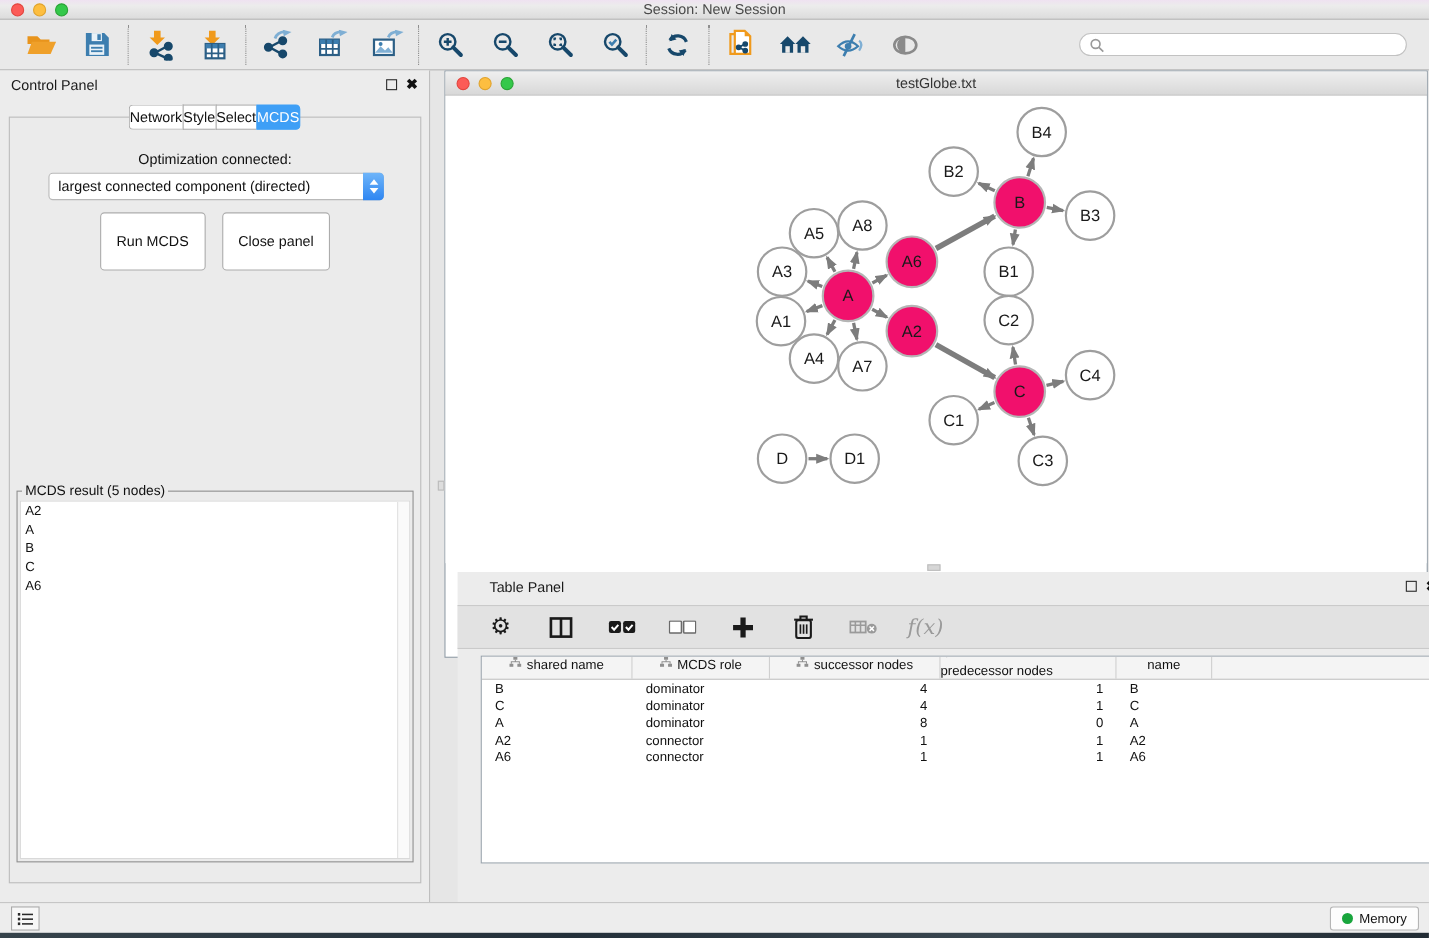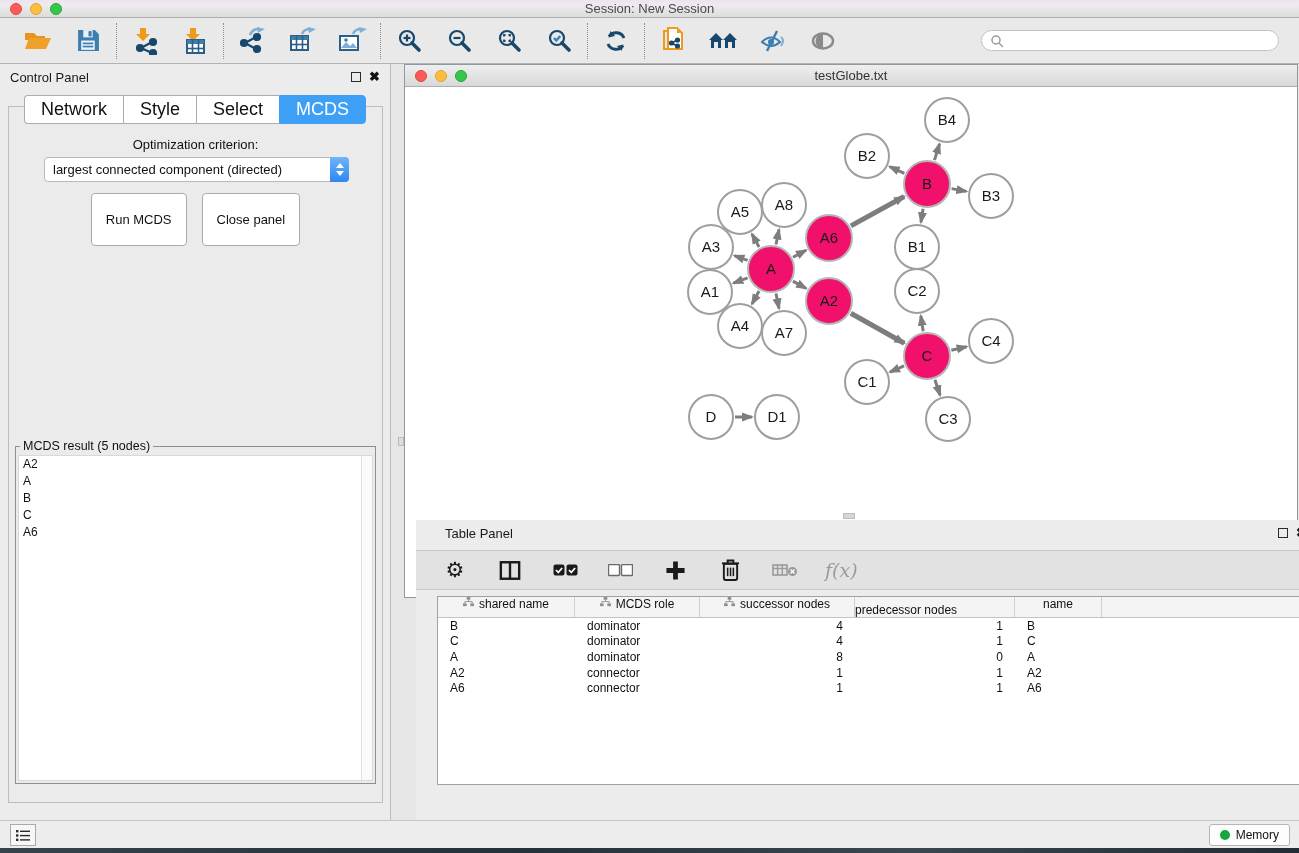--- a/index.html
+++ b/index.html
@@ -34,21 +34,21 @@
   
   #control-panel { position:absolute; left:0; top:64px; width:391px; height:756px;
     background:#ECECEC; border-right:1px solid #BEBEBE; }
   .panel-header { height:26px; display:flex; align-items:center; padding:0 10px; }
   .panel-header .ptitle { font-size:13px; color:#1a1a1a; }
   .winbtns { margin-left:auto; display:flex; gap:8px; align-items:center; }
   .float-ico { width:10px; height:10px; border:1.6px solid #2b2b2b; display:inline-block; }
   .close-ico { font-size:13px; font-weight:bold; color:#111; line-height:10px; }
 
   .ctabs { position:absolute; left:0; top:31px; width:100%; display:flex; justify-content:center; z-index:2; }
-  .ctab { font-size:18px; padding:3px 16px; background:#fff; border:1px solid #ACACAC;
+  .ctab { font-size:13px; padding:3px 0; background:#fff; border:1px solid #ACACAC;
           border-right:none; color:#111; }
   .ctab:first-child { border-radius:4px 0 0 4px; }
   .ctab:last-child { border-radius:0 4px 4px 0; border-right:1px solid #ACACAC; }
   .ctab.active { background:#3E9FF6; border-color:#3E9FF6; color:#fff; }
 
   #cp-inner { position:absolute; left:8px; top:42px; width:375px; height:697px;
     border:1px solid #BDBDBD; background:#EBEBEB; }
   #opt-label { position:absolute; top:30px; width:100%; text-align:center; font-size:13px; color:#111; }
   #dropdown { position:absolute; left:35px; top:50px; width:305px; height:25px; background:#fff;
     border:1px solid #B9B9B9; border-radius:4px; display:flex; align-items:center; }
@@ -319,21 +319,21 @@
       <span class="close-ico">✖</span>
     </span>
   </div>
   <div class="ctabs">
       <span class="ctab">Network</span>
       <span class="ctab">Style</span>
       <span class="ctab">Select</span>
       <span class="ctab active">MCDS</span>
     </div>
   <div id="cp-inner">
-    <div id="opt-label">Optimization criterion:</div>
+    <div id="opt-label">Optimization connected:</div>
     <div id="dropdown">
       <span class="dval">largest connected component (directed)</span>
       <span class="stepper">
           <span class="chev-up"></span>
           <span class="chev-dn"></span>
         </span>
     </div>
     <div id="cp-buttons">
       <button class="wbtn">Run MCDS</button>
       <button class="wbtn">Close panel</button>

